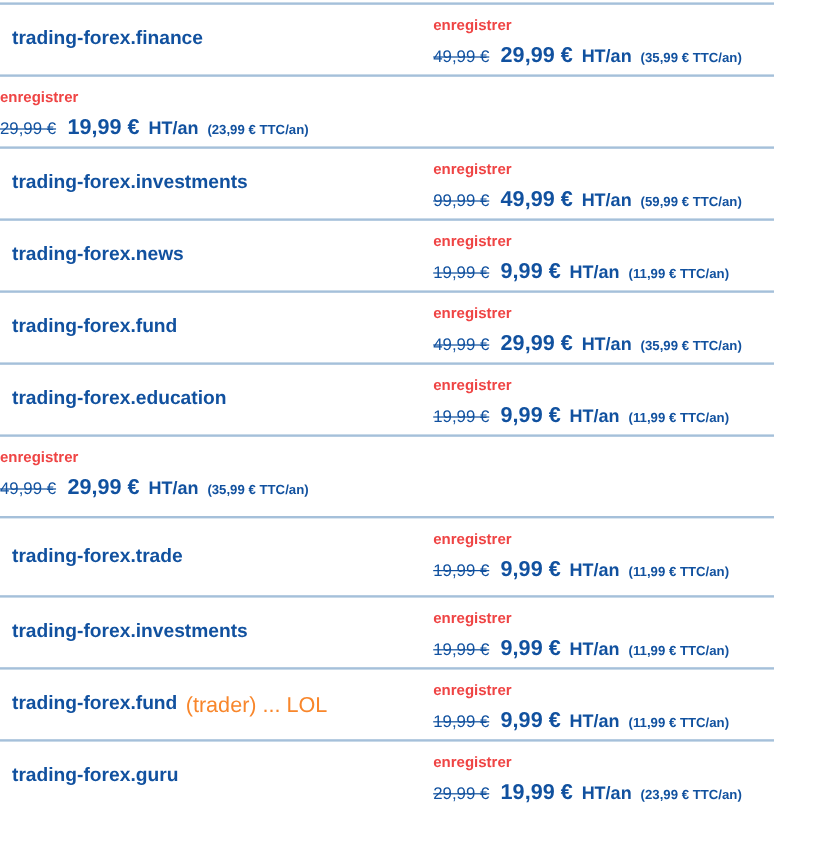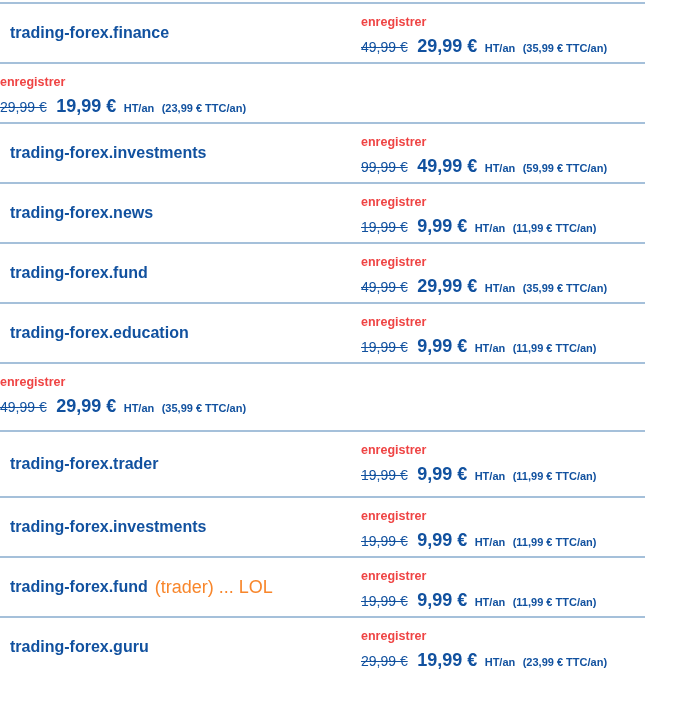--- a/index.html
+++ b/index.html
@@ -70,21 +70,21 @@
     font-size: 14px;
     font-weight: normal;
     text-decoration: line-through;
     margin-right: 5px;
   }
   .new-price {
     font-size: 18px;
     font-weight: bold;
   }
   .ht-label {
-    font-size: 11px;
+    font-size: 15px;
     font-weight: bold;
     margin-left: 3px;
   }
   .ttc-label {
     font-size: 11px;
     font-weight: bold;
     margin-left: 3px;
   }
 </style>
 </head>
@@ -190,21 +190,21 @@
         <span class="old-price">49,99 €</span>
         <span class="new-price">29,99 €</span>
         <span class="ht-label">HT/an</span>
         <span class="ttc-label">(35,99 € TTC/an)</span>
       </div>
     </div>
   </div>
 
   <div class="row">
     <div class="domain-cell">
-      <span class="domain-name">trading-forex.trader</span>
+      <span class="domain-name">trading-forex.trade</span>
 
     </div>
     <div class="offer-cell">
       <a class="register-link">enregistrer</a>
       <div class="price-line">
         <span class="old-price">19,99 €</span>
         <span class="new-price">9,99 €</span>
         <span class="ht-label">HT/an</span>
         <span class="ttc-label">(11,99 € TTC/an)</span>
       </div>

